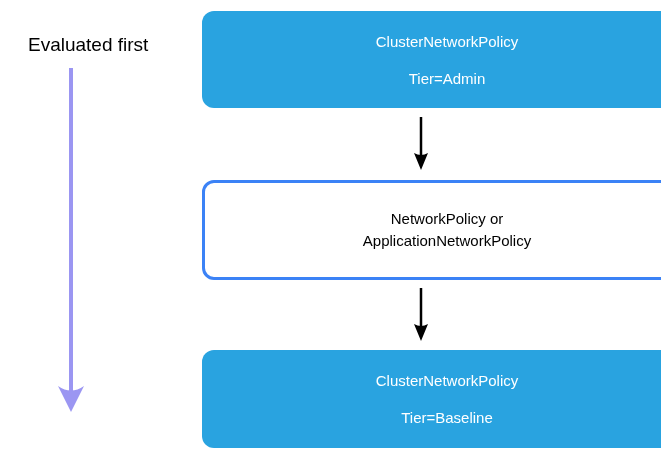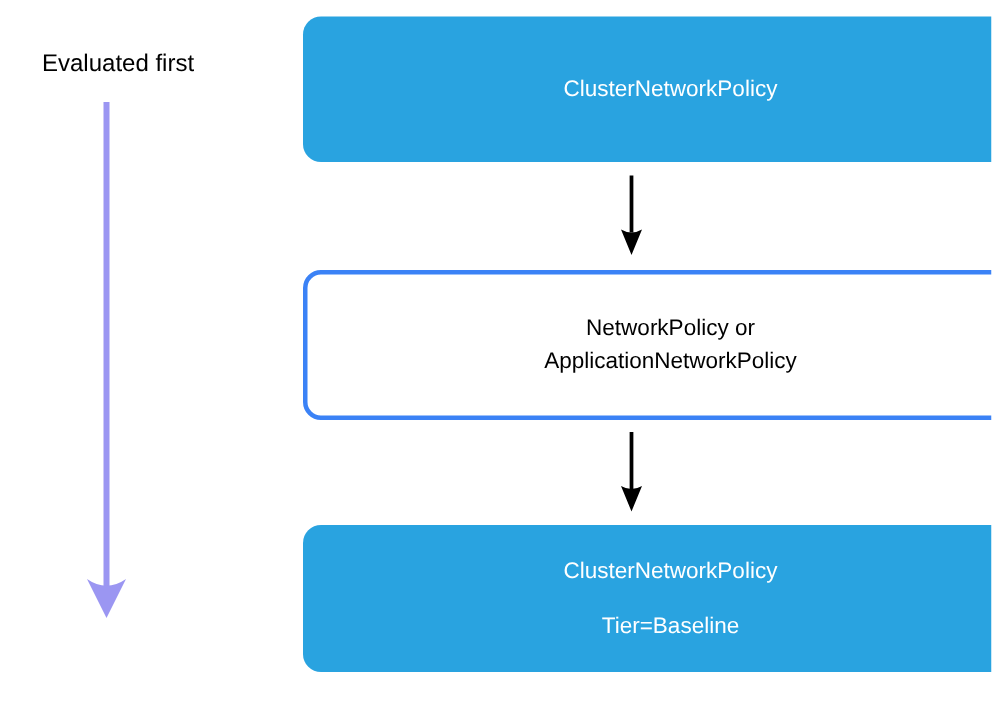--- a/index.html
+++ b/index.html
@@ -11,21 +11,21 @@
   .canvas {
     position: relative;
     width: 661px;
     height: 470px;
     background: #ffffff;
     overflow: hidden;
   }
   .side-label {
     position: absolute;
     left: 28px;
-    font-size: 16px;
+    font-size: 19px;
     color: #000000;
     white-space: nowrap;
   }
   .side-label.first { top: 34px; }
   .side-label.last  { top: 424px; }
 
   .order-arrow {
     position: absolute;
     left: 56px;
     top: 64px;
@@ -78,20 +78,21 @@
   <div class="side-label first">Evaluated first</div>
 
   <svg class="order-arrow" viewBox="0 0 30 352">
     <line x1="15" y1="4" x2="15" y2="334" stroke-width="4" stroke="#9B96F2"></line>
     <path d="M15 348 L2 322 Q15 331 28 322 Z" fill="#9B96F2"></path>
   </svg>
 
 
   <div class="node blue-filled n1">
     <div class="node-line">ClusterNetworkPolicy</div>
+    <div class="node-line">Tier=Admin</div>
   </div>
 
   <svg class="flow-arrow a1" viewBox="0 0 20 58">
     <line x1="10" y1="3" x2="10" y2="41" stroke-width="2.5" stroke="#000000"></line>
     <path d="M10 56 L3 39 Q10 43 17 39 Z" fill="#000000"></path>
   </svg>
 
   <div class="node white-outlined n2">
     <div class="node-line">NetworkPolicy or</div>
     <div class="node-line">ApplicationNetworkPolicy</div>

